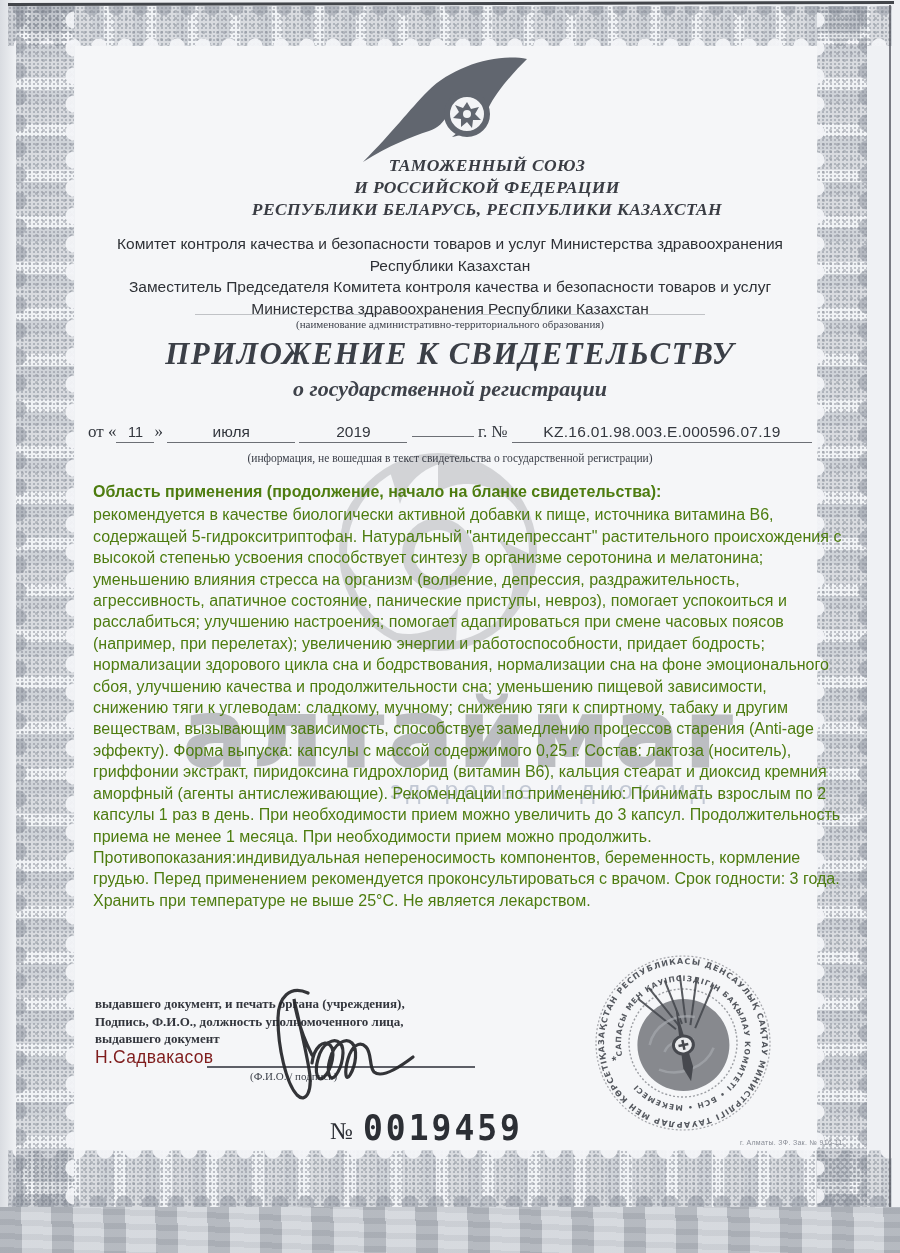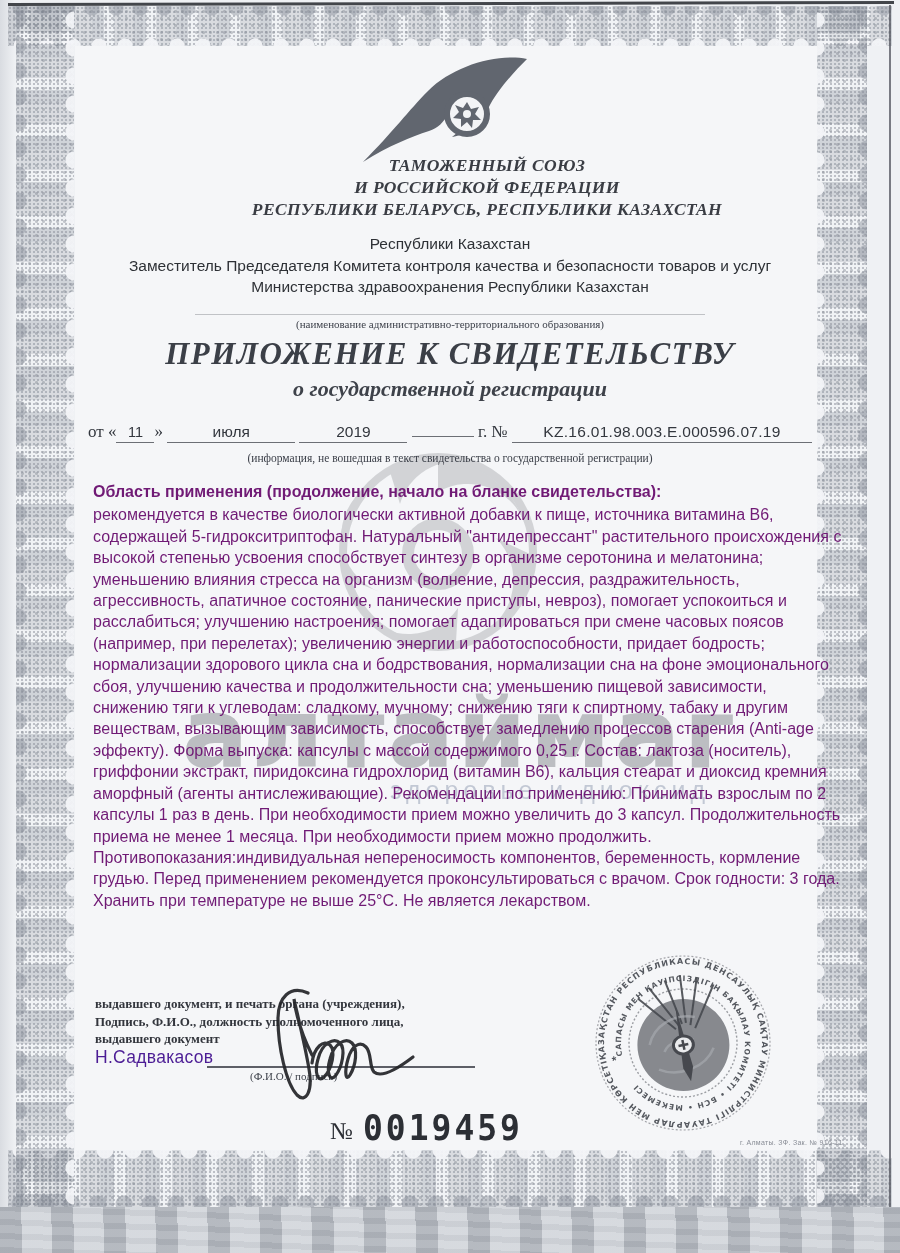--- a/index.html
+++ b/index.html
@@ -85,31 +85,31 @@
   .title-sub{left:0; top:376px; width:900px; font-family:"Liberation Serif",serif; font-weight:bold; font-style:italic;
     font-size:22px; color:#3e424a;}
   .dateline{left:0; top:422px; width:900px; text-align:center; font-family:"Liberation Serif",serif; font-size:17px; color:#33373e; white-space:nowrap;}
   .dateline .u{display:inline-block; border-bottom:1.6px solid rgba(62,66,74,.75); text-align:center; line-height:20px;}
   .dateline .day{min-width:38px; font-family:"Liberation Sans",sans-serif; font-size:14.5px;}
   .dateline .month{min-width:128px; font-family:"Liberation Sans",sans-serif; font-size:15.5px;}
   .dateline .year{min-width:108px; font-family:"Liberation Sans",sans-serif; font-size:15.5px;}
   .dateline .blank{min-width:62px;}
   .dateline .regnum{min-width:300px; font-family:"Liberation Sans",sans-serif; font-size:15.5px; letter-spacing:.3px;}
   .info-note{left:0; top:452px; width:900px; font-size:11.5px; color:#3a3e47;}
-  .body-block{left:93px; top:481px; width:750px; font-size:16px; line-height:21.4px; color:#701a75;}
+  .body-block{left:93px; top:481px; width:750px; font-size:16px; line-height:21.4px; color:#4d7c0f;}
   .body-block .bh{font-weight:bold; margin-bottom:2px;}
   .wm-logo{left:328px; top:442px; width:220px; height:220px; opacity:.32;}
   .wm-big{left:80px; top:678px; width:760px; text-align:center; font-family:"DejaVu Sans",sans-serif; font-weight:bold;
     font-size:96px; letter-spacing:3px; color:#85888d; opacity:.5; transform:scaleX(1.03);}
   .wm-small{left:340px; top:776px; width:420px; text-align:center; font-size:25px; letter-spacing:5px;
     color:#9aa4b8; opacity:.55;}
   
   .sig-caption{left:95px; top:995px; width:360px; font-family:"Liberation Serif",serif; font-weight:600;
     font-size:13px; line-height:17.5px; color:#33363d;}
-  .sig-name{left:95px; top:1047px; font-size:17.5px; color:#4c1d95; letter-spacing:.3px;}
+  .sig-name{left:95px; top:1047px; font-size:17.5px; color:#7f1d1d; letter-spacing:.3px;}
   .sig-rule{left:207px; top:1066px; width:268px; height:1.5px; background:rgba(55,58,66,.8);}
   .sig-note{left:250px; top:1070px; font-family:"Liberation Serif",serif; font-size:11px; color:#3e424b;}
   .sig-stroke{left:248px; top:983px; width:185px; height:130px;}
   
   .stamp{left:588px; top:948px; width:190px; height:190px; opacity:.88;}
   
   .docnum{left:330px; top:1110px; display:flex; align-items:flex-end; gap:10px; color:#2c2f35;}
   .docnum .sign{font-family:"Liberation Serif",serif; font-size:24px; line-height:30px;}
   .docnum .val{font-family:"DejaVu Sans Mono",monospace; font-weight:bold; font-size:33px; line-height:36px; letter-spacing:3px; transform:scaleY(1.06);}
   .printer-mark{left:740px; top:1139px; width:120px; font-size:7px; color:#888c95; letter-spacing:.3px;}
@@ -149,20 +149,21 @@
     <path fill="#61666f" d="M122,46 L126,53 L134,51 L130,58 L136,64 L128,64 L127,72 L122,66 L116,71 L116,63 L108,62 L114,56 L110,49 L118,52 Z"></path>
     <circle cx="122" cy="58" r="4" fill="#f3f4f6"></circle>
   </svg>
 
   <div class="abs hdr-union center">
     <div>ТАМОЖЕННЫЙ СОЮЗ</div>
     <div>И РОССИЙСКОЙ ФЕДЕРАЦИИ</div>
     <div>РЕСПУБЛИКИ БЕЛАРУСЬ, РЕСПУБЛИКИ КАЗАХСТАН</div>
   </div>
   <div class="abs hdr-committee center">
+    <div>Комитет контроля качества и безопасности товаров и услуг Министерства здравоохранения</div>
     <div>Республики Казахстан</div>
     <div>Заместитель Председателя Комитета контроля качества и безопасности товаров и услуг</div>
     <div>Министерства здравоохранения Республики Казахстан</div>
   </div>
   <div class="abs org-rule"></div>
   <div class="abs org-note center serif">(наименование административно-территориального образования)</div>
 
   <div class="abs title-main center">ПРИЛОЖЕНИЕ К СВИДЕТЕЛЬСТВУ</div>
   <div class="abs title-sub center">о государственной регистрации</div>
 

